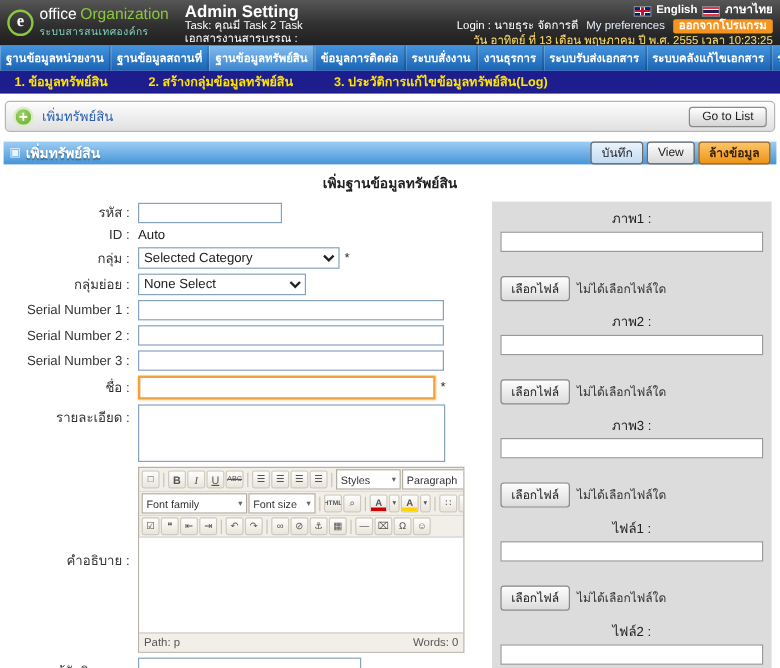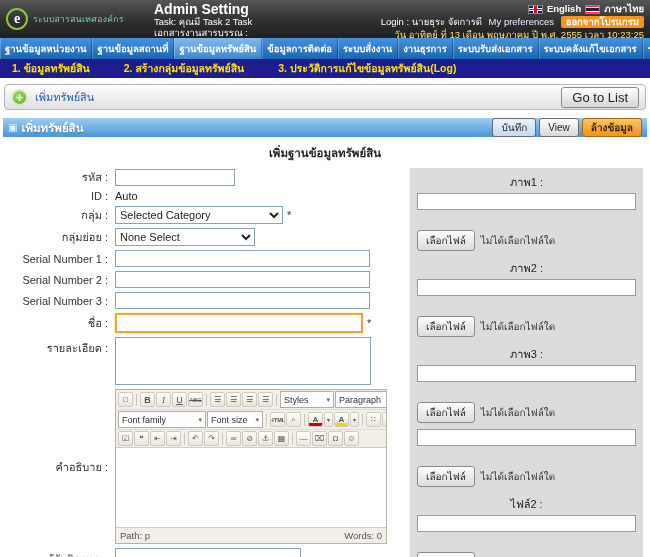--- a/index.html
+++ b/index.html
@@ -46,21 +46,21 @@
   .subnav-item { cursor:pointer; white-space:nowrap; }
 
   
   .content { padding:6px 3px 0; }
   .toolbar { height:26px; border:1px solid #b5b5b5; border-radius:4px; background:linear-gradient(#fdfdfd,#e0e0e0);
              display:flex; align-items:center; padding:0 6px; margin:0 1px 8px; }
   .plus-circle { width:17px; height:17px; border-radius:50%; background:radial-gradient(circle at 35% 30%,#9ad45e,#6aac34);
                  border:2px solid #d9ecc4; color:#fff; font:bold 13px/13px "Liberation Sans",sans-serif; text-align:center; flex:none; }
   .add-link { color:#2a5db0; margin-left:7px; cursor:pointer; }
   .gotolist-btn { margin-left:auto; border:1px solid #8a8a8a; border-radius:3px; background:linear-gradient(#fff,#d5d5d5);
-                  font-size:13px; font-family:inherit; padding:2px 10px; color:#222; cursor:pointer; }
+                  font-size:10px; font-family:inherit; padding:2px 10px; color:#222; cursor:pointer; }
 
   .panel-header { height:19px; background:linear-gradient(#9dcdf3,#4795d8); display:flex; align-items:center; padding:0 5px; }
   .panel-icon { color:#eaf4fd; font-size:10px; margin-right:4px; }
   .panel-title { color:#fff; font-weight:bold; font-size:11.5px; text-shadow:0 1px 1px rgba(0,0,0,.35); }
   .panel-buttons { margin-left:auto; display:flex; gap:3px; }
   .pbtn { font-size:10px; font-family:inherit; padding:1px 8px; border-radius:3px; border:1px solid #6b6b6b;
           background:linear-gradient(#fefefe,#d9d9d9); color:#222; cursor:pointer; }
   .pbtn.save { background:linear-gradient(#eaf3fc,#c2dbf2); }
   .pbtn.clear { background:linear-gradient(#fbc56a,#ef9416); border-color:#a96410; color:#3c2406; font-weight:bold; }
 
@@ -111,20 +111,22 @@
               background:linear-gradient(#fdfdfd,#dcdcdc); color:#222; cursor:pointer; flex:none; }
   .file-status { font-size:10px; color:#333; }
 </style>
 </head>
 <body>
 
 <header class="topbar" data-name="top-header">
   <div class="logo-area" data-name="app-logo">
     <span class="logo-e" data-name="logo-e-icon">e</span>
     <div class="logo-text">
+      <div><span class="logo-office" data-name="logo-word-office">office</span>
+           <span class="logo-org" data-name="logo-word-organization">Organization</span></div>
       <div class="logo-sub" data-name="logo-subtitle">ระบบสารสนเทศองค์กร</div>
     </div>
   </div>
   <div class="header-mid" data-name="header-info">
     <div class="admin-setting" data-name="admin-setting-label">Admin Setting</div>
     <div data-name="task-summary">Task: คุณมี Task 2 Task</div>
     <div data-name="document-summary">เอกสารงานสารบรรณ :</div>
   </div>
   <div class="header-right" data-name="header-user-area">
     <div class="lang-row">
@@ -337,20 +339,21 @@
           </div>
           <div class="upload-group" data-name="upload-group">
             <div class="upload-label" data-name="upload-label">ภาพ3 :</div>
             <input type="text" class="upload-input" data-name="upload-path-input" style="">
             <div class="file-row">
               <button class="file-btn" data-name="choose-file-button">เลือกไฟล์</button>
               <span class="file-status" data-name="file-status-label">ไม่ได้เลือกไฟล์ใด</span>
             </div>
           </div>
           <div class="upload-group" data-name="upload-group">
+            <div class="upload-label" data-name="upload-label">ไฟล์1 :</div>
             <input type="text" class="upload-input" data-name="upload-path-input" style="">
             <div class="file-row">
               <button class="file-btn" data-name="choose-file-button">เลือกไฟล์</button>
               <span class="file-status" data-name="file-status-label">ไม่ได้เลือกไฟล์ใด</span>
             </div>
           </div>
           <div class="upload-group" data-name="upload-group">
             <div class="upload-label" data-name="upload-label">ไฟล์2 :</div>
             <input type="text" class="upload-input" data-name="upload-path-input" style="">
             <div class="file-row">

